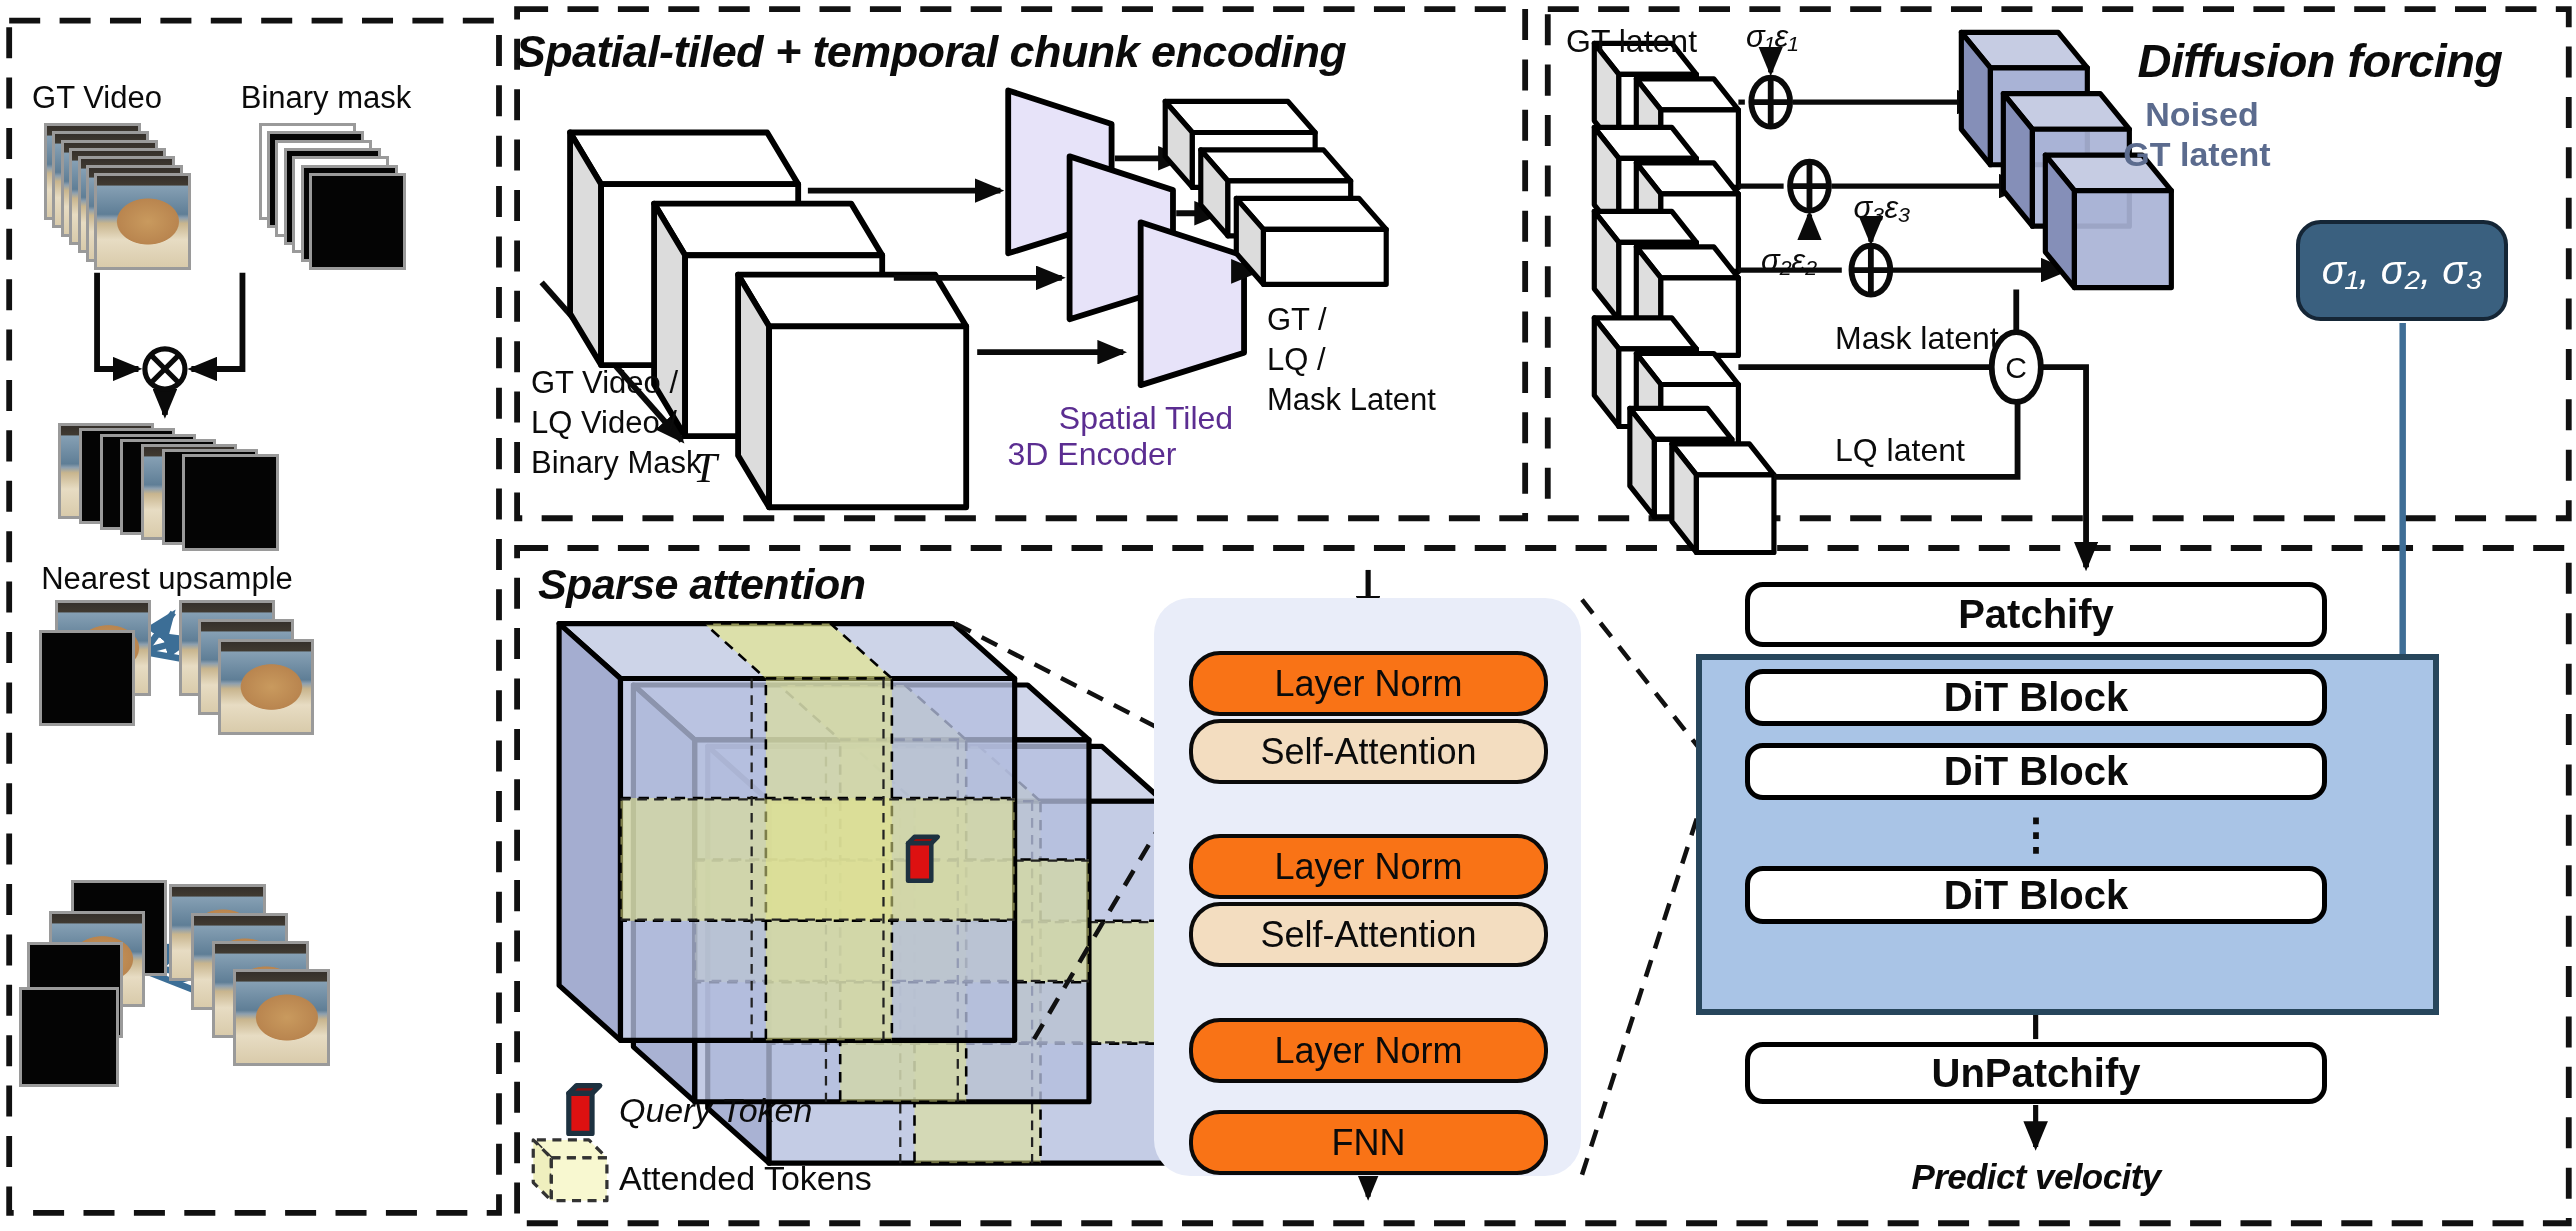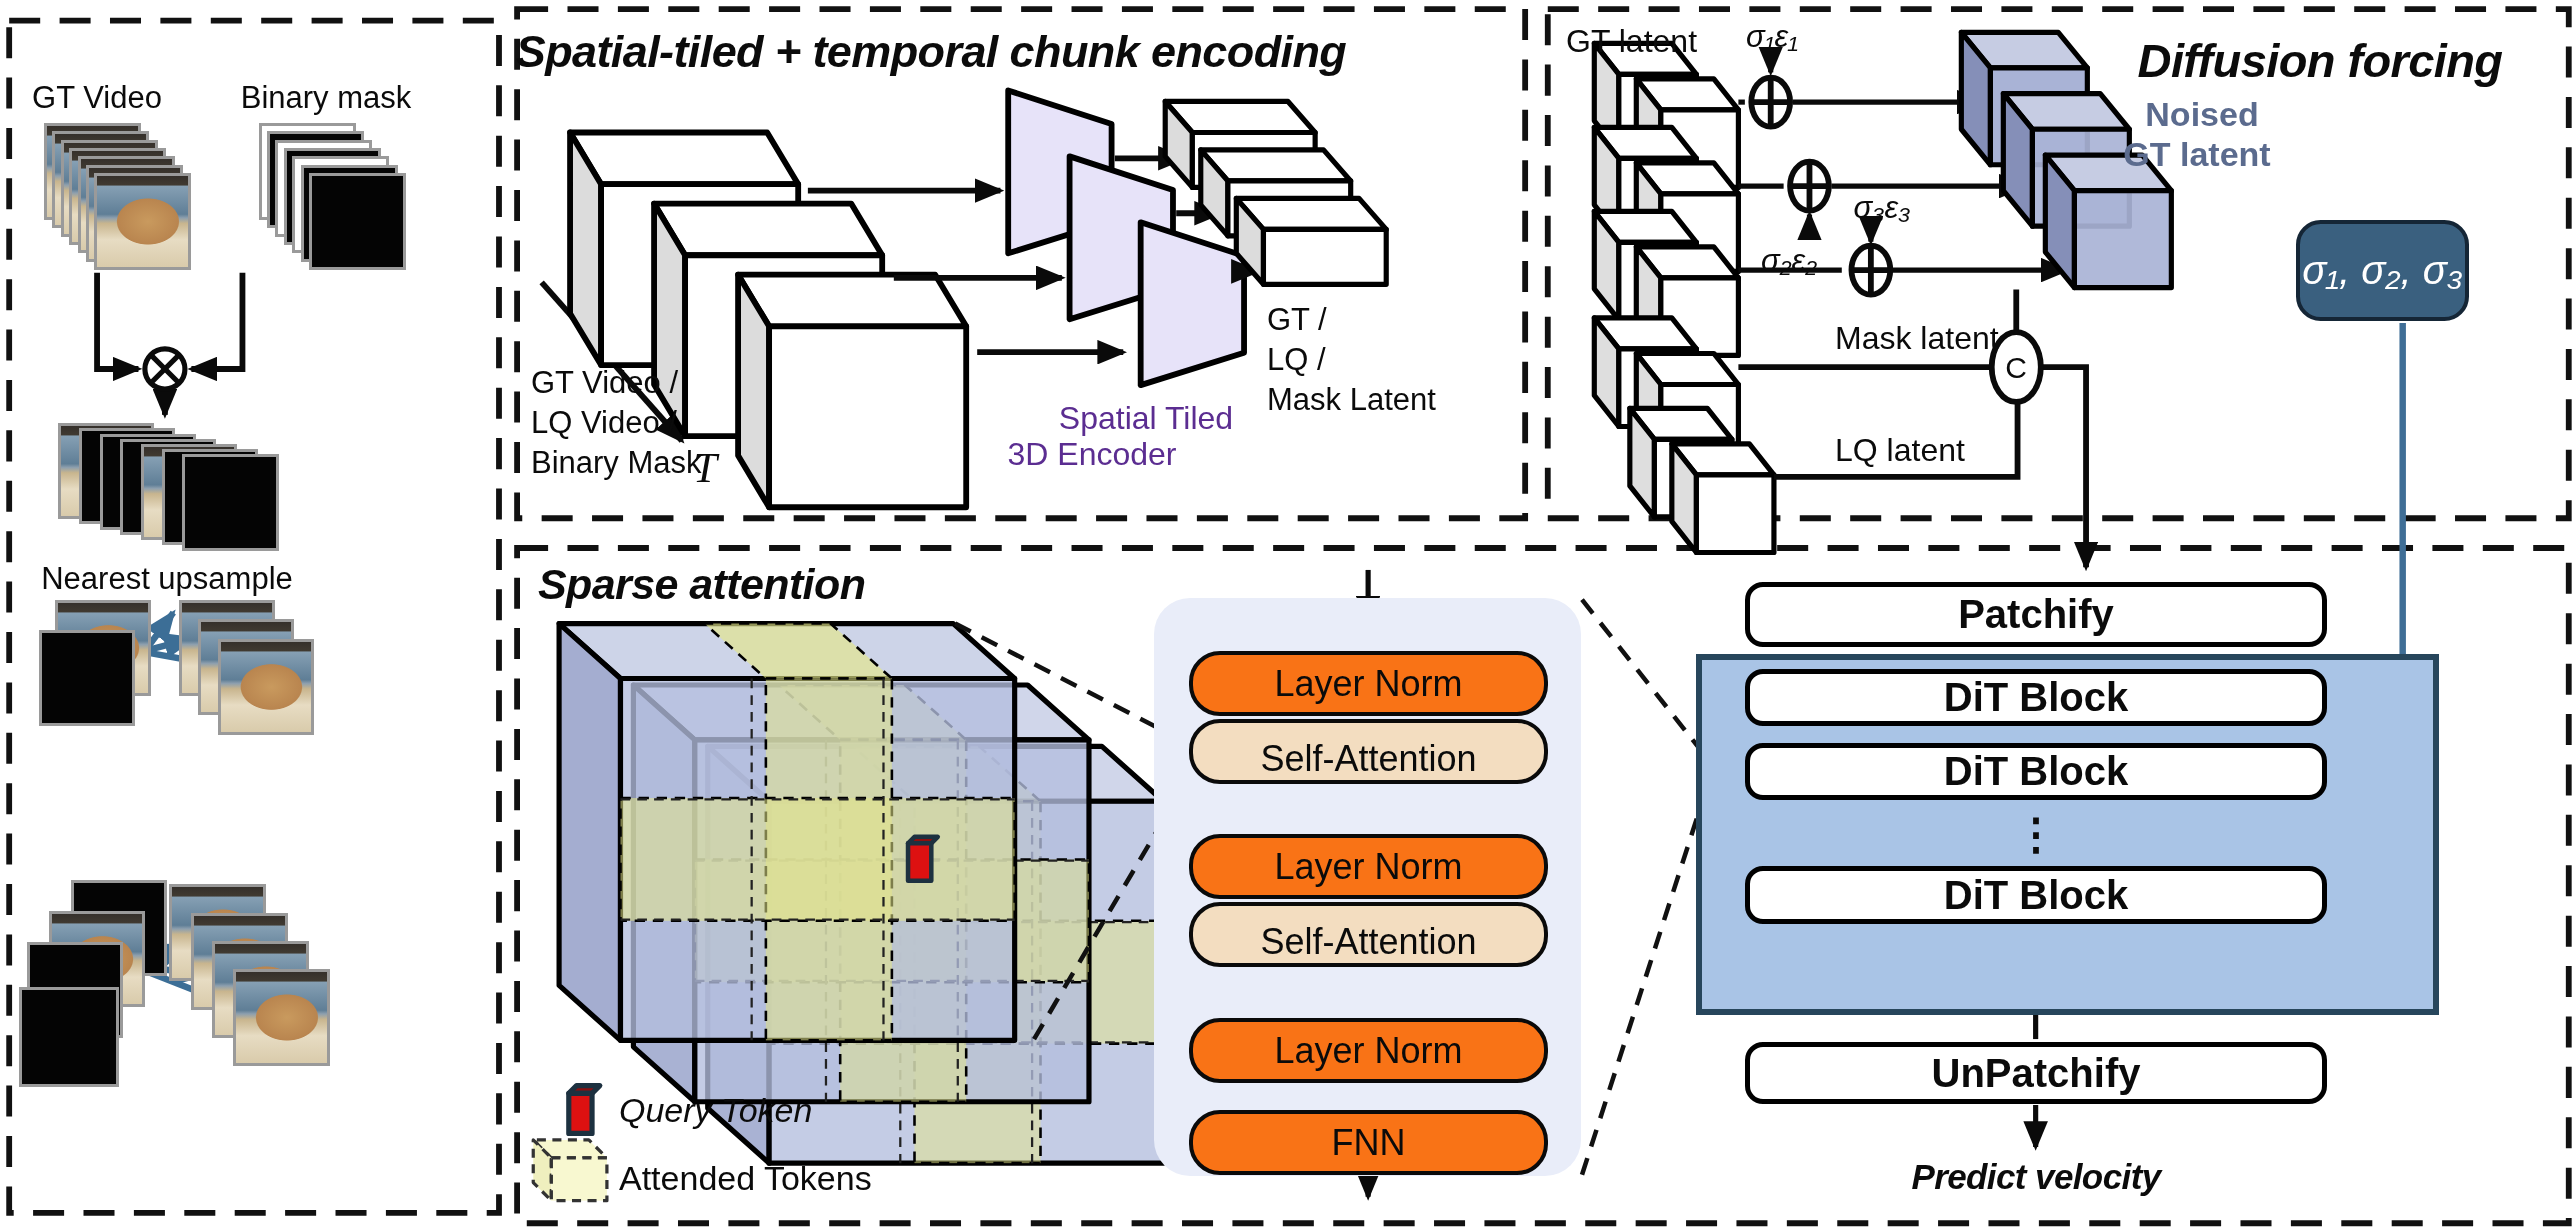--- a/index.html
+++ b/index.html
@@ -15,26 +15,26 @@
      radial-gradient(ellipse 62% 46% at 56% 50%, #c99a5e 0%, #b9854f 54%, rgba(0,0,0,0) 56%),
      linear-gradient(180deg,#35302b 0%,#403a31 10%,#86a0b4 11%,#5f7e96 42%,#8d9fae 46%,#c8b58e 52%,#e7dcc3 70%,#d9cbab 100%);}
   .black{background:#040404;}
   .white{background:#ffffff;}
   .nodebox{position:absolute;box-sizing:border-box;background:#fff;border:5.2px solid #000;
            border-radius:18px;display:flex;align-items:center;justify-content:center;
            font-weight:bold;font-size:40px;}
   .tblock{position:absolute;box-sizing:border-box;border:4.5px solid #0a0a0a;border-radius:31px;
           display:flex;align-items:center;justify-content:center;font-size:36px;font-weight:500;left:1189px;width:359px;height:65px;}
   .ln{background:#f97316;margin-top:24px;}
-  .sa{background:#f3ddc0;align-items:flex-end;}
+  .sa{background:#f3ddc0;}
   .container-stack{position:absolute;left:1154px;top:598px;width:427px;height:578px;
           background:#e9edf9;border-radius:36px;}
   .dit-container{position:absolute;left:1696px;top:654px;width:743px;height:361px;
           background:#a9c4e6;border:6.5px solid #27465c;box-sizing:border-box;}
-  .sigmabox{position:absolute;left:2296px;top:220px;width:173px;height:101px;box-sizing:border-box;
+  .sigmabox{position:absolute;left:2296px;top:220px;width:212px;height:101px;box-sizing:border-box;
           background:#3a607f;border:4.5px solid #152636;border-radius:24.6px;color:#fff;
           display:flex;align-items:center;justify-content:center;font-size:40px;font-style:italic;font-weight:500;}
 </style>
 </head>
 <body>
 
 <div id="canvas">
 
 <svg id="art" width="2576" height="1231" viewBox="0 0 3986 1905">
   <defs>

